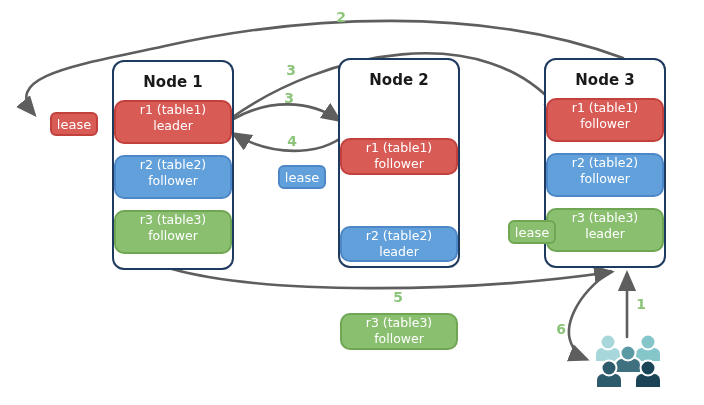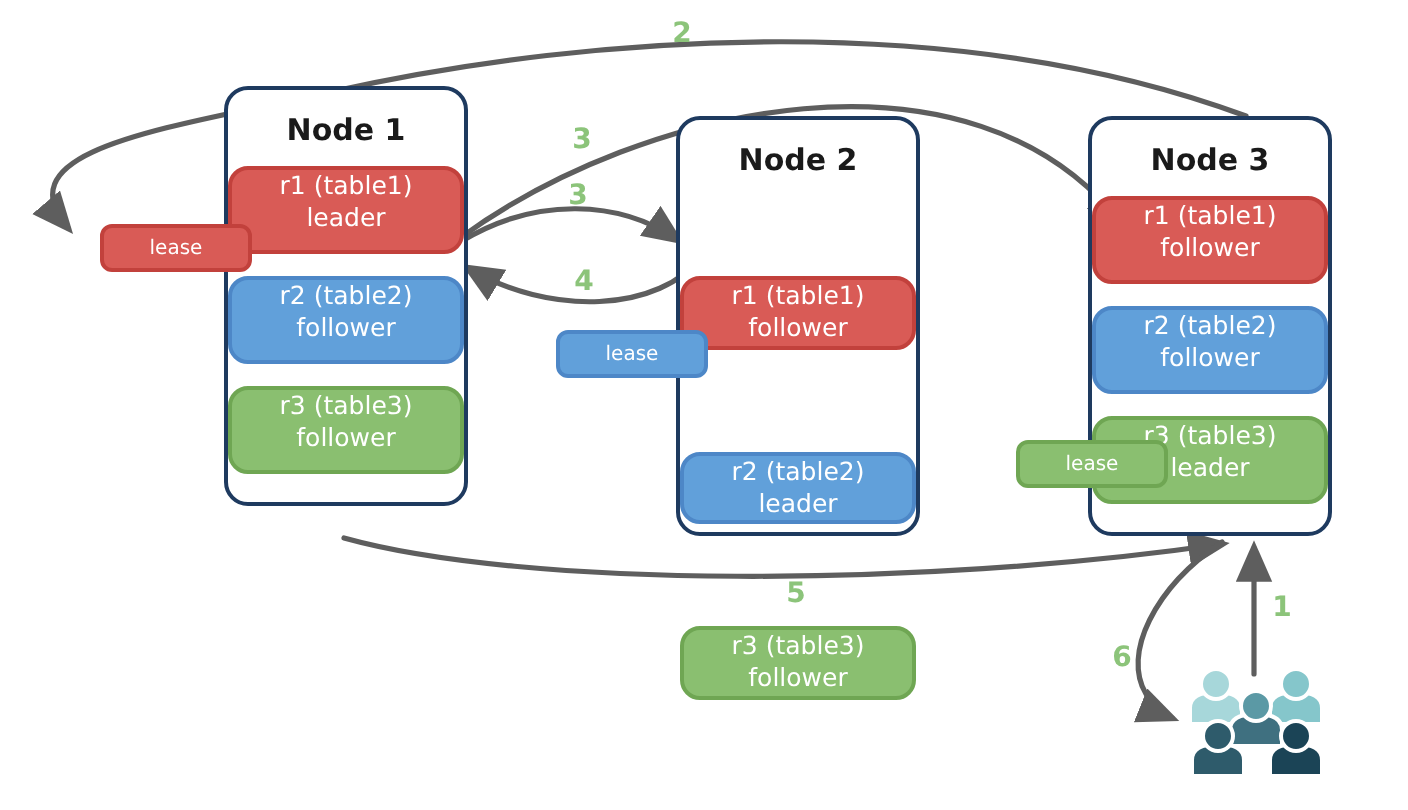--- a/index.html
+++ b/index.html
@@ -29,26 +29,26 @@
     border-radius:10px;
     border:2px solid;
     box-sizing:border-box;
     margin-bottom:11px;
     display:flex;flex-direction:column;align-items:center;
     color:#ffffff;font-size:12.5px;line-height:1.3;
     text-align:center;
   }
   .lease{
     position:absolute;
-    width:76px;height:24px;
+    width:48px;height:24px;
     border-radius:6px;
     border:2px solid;
     box-sizing:border-box;
     display:flex;justify-content:center;align-items:center;
-    color:#ffffff;font-size:10px;
+    color:#ffffff;font-size:13px;
   }
   .step-label{
     position:absolute;
     transform:translate(-50%,-50%);
     font-size:14px;font-weight:bold;
   }
   .users{position:absolute;left:588px;top:330px;}
 </style>
 </head>
 <body>
@@ -64,21 +64,21 @@
     <path class="arrow" d="M623,58 C480,5 300,16 165,46 C85,64 0,74 34,114" fill="none" stroke-width="2.6" stroke-linecap="round" marker-end="url(#ah)" stroke="#5e5e5e"></path>
     <path class="arrow" d="M230,119 C322,52 486,16 561,112" fill="none" stroke-width="2.6" stroke-linecap="round" marker-end="url(#ah)" stroke="#5e5e5e"></path>
     <path class="arrow" d="M230,121 C268,98 310,100 339,120" fill="none" stroke-width="2.6" stroke-linecap="round" marker-end="url(#ah)" stroke="#5e5e5e"></path>
     <path class="arrow" d="M352,127 C330,157 274,158 234,134" fill="none" stroke-width="2.6" stroke-linecap="round" marker-end="url(#ah)" stroke="#5e5e5e"></path>
     <path class="arrow" d="M172,269 C262,294 460,294 611,272" fill="none" stroke-width="2.6" stroke-linecap="round" marker-end="url(#ah)" stroke="#5e5e5e"></path>
     <path class="arrow" d="M627,337 L627,274" fill="none" stroke-width="2.6" stroke-linecap="round" marker-end="url(#ah)" stroke="#5e5e5e"></path>
     <path class="arrow" d="M611,271 C577,294 561,327 573,347 C577,354 581,357 586,359" fill="none" stroke-width="2.6" stroke-linecap="round" marker-end="url(#ah)" stroke="#5e5e5e"></path>
   </svg>
 
   <div id="nodes-mount">
-      <div class="node" style="left: 112px; top: 43px; border-color: rgb(30, 58, 95);">
+      <div class="node" style="left: 112px; top: 60px; border-color: rgb(30, 58, 95);">
         <div class="node-title">Node 1</div>
         <div class="replica" style="background: rgb(217, 91, 86); border-color: rgb(194, 65, 60);">
           <span>r1 (table1)</span>
           <span>leader</span>
         </div>
         <div class="replica" style="background: rgb(97, 160, 218); border-color: rgb(77, 135, 199);">
           <span>r2 (table2)</span>
           <span>follower</span>
         </div>
         <div class="replica" style="background: rgb(138, 191, 112); border-color: rgb(111, 166, 83);">

